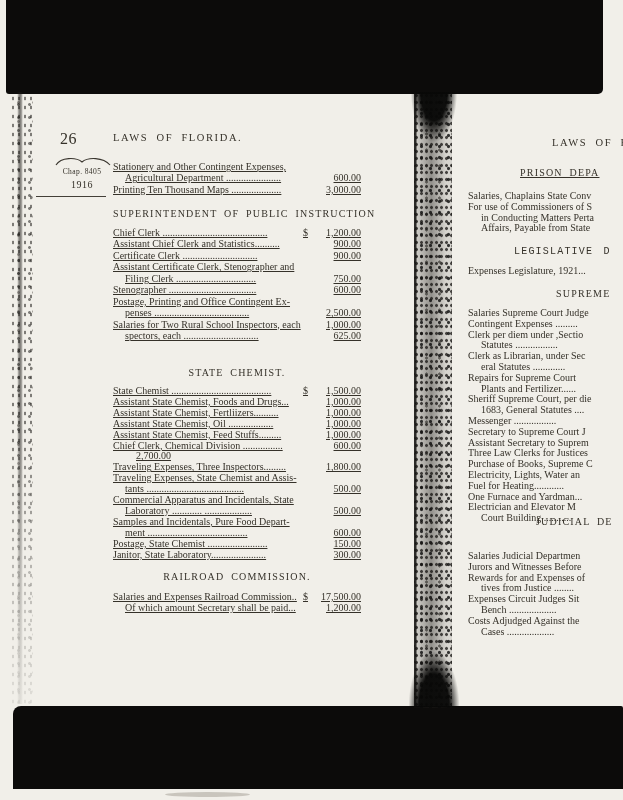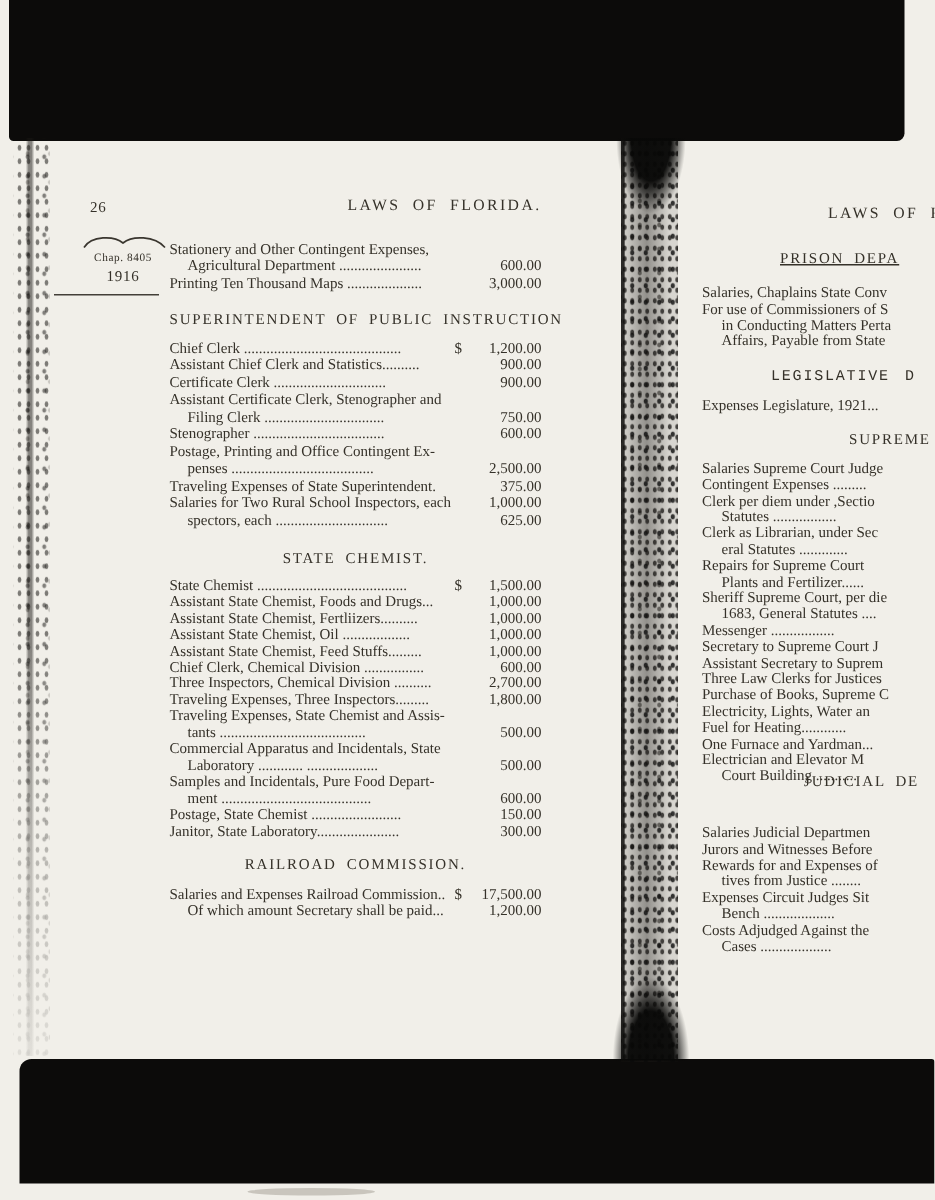--- a/index.html
+++ b/index.html
@@ -49,30 +49,30 @@
       linear-gradient(to bottom, rgba(241,239,233,0) 55%, rgba(241,239,233,.55) 80%, rgba(241,239,233,.85) 100%),
       linear-gradient(to right, rgba(25,23,20,0) 34%, rgba(25,23,20,.5) 42%, rgba(25,23,20,.5) 50%, rgba(25,23,20,0) 58%),
       radial-gradient(rgba(30,28,25,.55) 1px, rgba(0,0,0,0) 1.5px),
       radial-gradient(rgba(15,14,12,.5) 1px, rgba(0,0,0,0) 1.6px),
       radial-gradient(rgba(50,46,40,.4) 1px, rgba(0,0,0,0) 1.5px);
     background-size:auto,auto,6px 9px,11px 13px,15px 19px;
     background-position:0 0,0 0,1px 2px,4px 6px,2px 1px;
   }
   
   .t{position:absolute;font-size:10px;line-height:11.4px;white-space:nowrap;}
-  .page-num{font-size:10px;letter-spacing:.5px;}
-  .run-head{font-size:10.5px;letter-spacing:1.6px;word-spacing:4px;text-align:right;}
+  .page-num{font-size:16px;letter-spacing:.5px;}
+  .run-head{font-size:10.5px;letter-spacing:1.6px;word-spacing:4px;text-align:left;}
   .sec-head{font-size:10px;letter-spacing:1.2px;word-spacing:3px;text-align:center;white-space:nowrap;}
   
   .chap{font-size:7.5px;letter-spacing:.4px;text-align:center;}
   .year{font-size:10px;letter-spacing:.5px;text-align:center;}
   .margin-rule{position:absolute;height:1px;background:#433f38;}
   
   .rows{position:absolute;left:113px;width:248px;}
-  .row{display:flex;font-size:10px;line-height:11.45px;}
+  .row{display:flex;font-size:10px;line-height:11.45px;text-decoration:underline;}
   .rows.tight .row{line-height:10.9px;}
   .row .lbl{flex:1;white-space:nowrap;overflow:hidden;}
   .row.ind .lbl{padding-left:12px;}
   .row .amt{width:58px;text-align:right;white-space:nowrap;}
   .row .amt.with-cur{display:flex;justify-content:space-between;}
   
   .lines{position:absolute;left:468px;width:170px;}
   .line{font-size:10px;line-height:10.8px;white-space:nowrap;}
   .line.ind{padding-left:13px;}
 </style>
@@ -144,24 +144,20 @@
       </div>
       <div class="row">
         <span class="lbl">Postage, Printing and Office Contingent Ex-</span>
         <span class="amt"></span>
       </div>
       <div class="row ind">
         <span class="lbl">penses ......................................</span>
         <span class="amt">2,500.00</span>
       </div>
       <div class="row">
-        <span class="lbl">Traveling Expenses of State Superintendent.</span>
-        <span class="amt">375.00</span>
-      </div>
-      <div class="row">
         <span class="lbl">Salaries for Two Rural School Inspectors, each</span>
         <span class="amt">1,000.00</span>
       </div>
       <div class="row ind">
         <span class="lbl">spectors, each ..............................</span>
         <span class="amt">625.00</span>
       </div>
     </div>
 
   <div class="t sec-head" style="left:113px;top:367px;width:248px;">STATE CHEMIST.</div>
@@ -187,21 +183,20 @@
       </div>
       <div class="row">
         <span class="lbl">Assistant State Chemist, Feed Stuffs.........</span>
         <span class="amt">1,000.00</span>
       </div>
       <div class="row">
         <span class="lbl">Chief Clerk, Chemical Division ................</span>
         <span class="amt">600.00</span>
       </div>
       <div class="row">
-        <span class="lbl">Three Inspectors, Chemical Division ..........</span>
         <span class="amt">2,700.00</span>
       </div>
       <div class="row">
         <span class="lbl">Traveling Expenses, Three Inspectors.........</span>
         <span class="amt">1,800.00</span>
       </div>
       <div class="row">
         <span class="lbl">Traveling Expenses, State Chemist and Assis-</span>
         <span class="amt"></span>
       </div>
@@ -260,21 +255,21 @@
       <div class="line">For use of Commissioners of S</div>
       <div class="line ind">in Conducting Matters Perta</div>
       <div class="line ind">Affairs, Payable from State</div>
     </div>
 
   <div class="t sec-head" style="left:514px;top:246px;font-family:Liberation Mono, monospace;">LEGISLATIVE D</div>
   <div class="lines" style="top:266px;">
       <div class="line">Expenses Legislature, 1921...</div>
     </div>
 
-  <div class="t sec-head" style="left:556px;top:288px;margin-left:10px;">SUPREME</div>
+  <div class="t sec-head" style="left:556px;top:288px;">SUPREME</div>
   <div class="lines" style="top:308px;">
       <div class="line">Salaries Supreme Court Judge</div>
       <div class="line">Contingent Expenses .........</div>
       <div class="line">Clerk per diem under ,Sectio</div>
       <div class="line ind">Statutes .................</div>
       <div class="line">Clerk as Librarian, under Sec</div>
       <div class="line ind">eral Statutes .............</div>
       <div class="line">Repairs for Supreme Court</div>
       <div class="line ind">Plants and Fertilizer......</div>
       <div class="line">Sheriff Supreme Court, per die</div>

